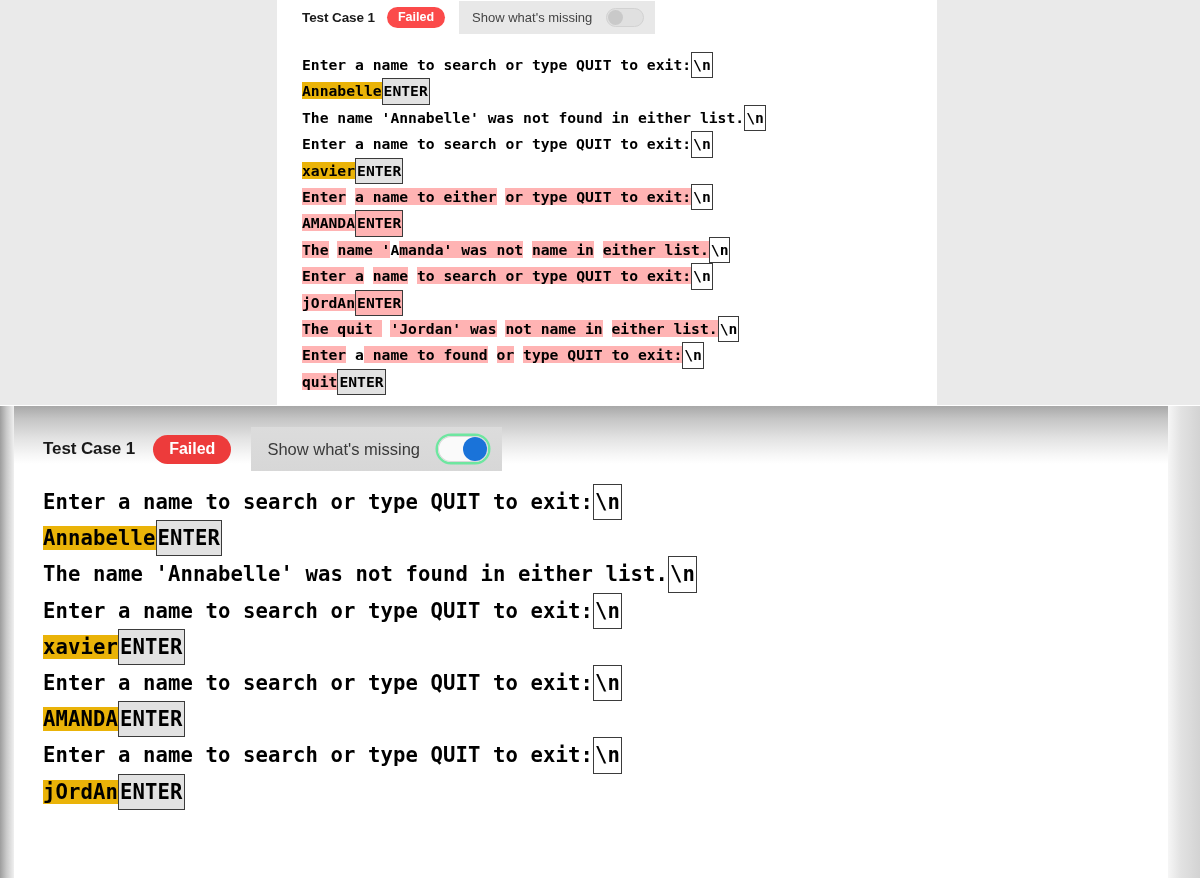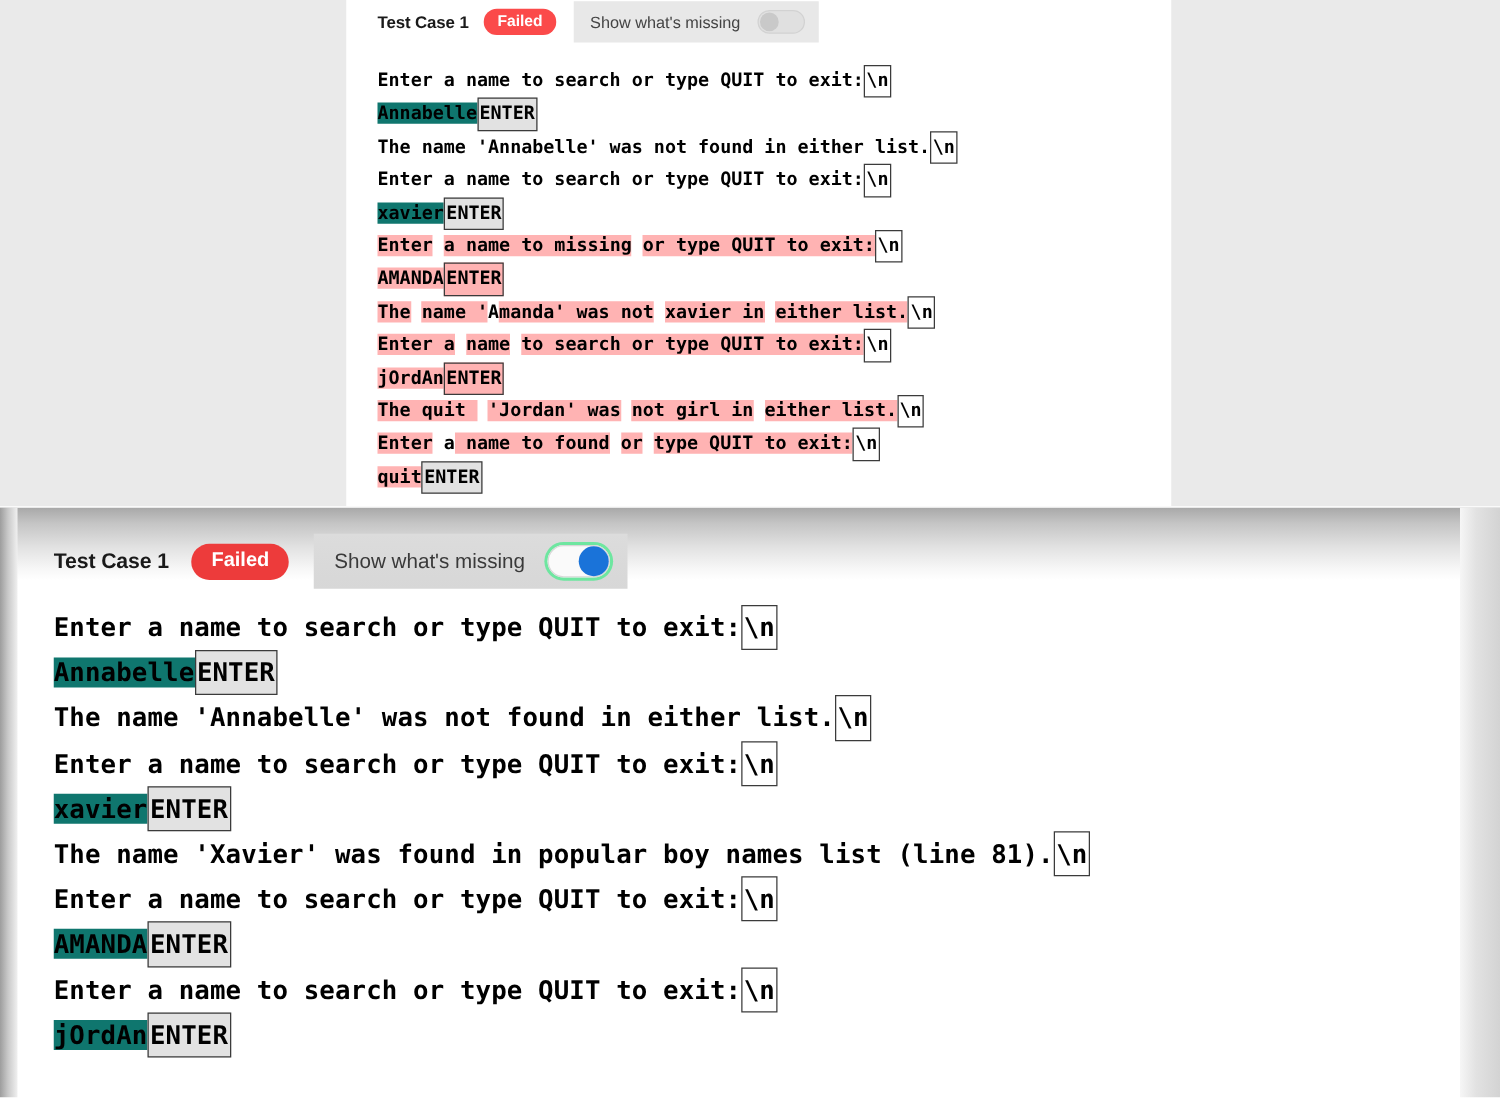--- a/index.html
+++ b/index.html
@@ -193,21 +193,21 @@
     line-height: 24.4px;
     letter-spacing: 0px;
   }
   #bottom-terminal .term-line {
     font-size: 20.6px;
     line-height: 34.2px;
     letter-spacing: 0.1px;
   }
   .seg { white-space: pre; text-align: right; }
   .seg.hl { background: #ffb3b3; }
-  .seg.inp { background: #0f766e; }
+  .seg.inp { background: #eab308; }
   .seg.inp.hl { background: #ffb3b3; }
 
   
   .nl {
     display: inline-block;
     border: 1.6px solid #3b3b3b;
     background: #ffffff;
     box-sizing: border-box;
     vertical-align: baseline;
     white-space: pre;
@@ -243,26 +243,26 @@
         </span>
       </span>
     </div>
 
     <div id="top-terminal">
         <div class="term-line"><span class="seg">Enter a name to search or type QUIT to exit:</span><span class="nl">\n</span></div>
         <div class="term-line"><span class="seg inp">Annabelle</span><span class="enterkey">ENTER</span></div>
         <div class="term-line"><span class="seg">The name 'Annabelle' was not found in either list.</span><span class="nl">\n</span></div>
         <div class="term-line"><span class="seg">Enter a name to search or type QUIT to exit:</span><span class="nl">\n</span></div>
         <div class="term-line"><span class="seg inp">xavier</span><span class="enterkey">ENTER</span></div>
-        <div class="term-line"><span class="seg hl">Enter</span><span class="seg"> </span><span class="seg hl">a name to missing</span><span class="seg"> </span><span class="seg hl">or type QUIT to exit:</span><span class="nl">\n</span></div>
+        <div class="term-line"><span class="seg hl">Enter</span><span class="seg"> </span><span class="seg hl">a name to either</span><span class="seg"> </span><span class="seg hl">or type QUIT to exit:</span><span class="nl">\n</span></div>
         <div class="term-line"><span class="seg inp hl">AMANDA</span><span class="enterkey hl">ENTER</span></div>
-        <div class="term-line"><span class="seg hl">The</span><span class="seg"> </span><span class="seg hl">name '</span><span class="seg">A</span><span class="seg hl">manda' was not</span><span class="seg"> </span><span class="seg hl">xavier in</span><span class="seg"> </span><span class="seg hl">either list.</span><span class="nl">\n</span></div>
+        <div class="term-line"><span class="seg hl">The</span><span class="seg"> </span><span class="seg hl">name '</span><span class="seg">A</span><span class="seg hl">manda' was not</span><span class="seg"> </span><span class="seg hl">name in</span><span class="seg"> </span><span class="seg hl">either list.</span><span class="nl">\n</span></div>
         <div class="term-line"><span class="seg hl">Enter a</span><span class="seg"> </span><span class="seg hl">name</span><span class="seg"> </span><span class="seg hl">to search or type QUIT to exit:</span><span class="nl">\n</span></div>
         <div class="term-line"><span class="seg inp hl">jOrdAn</span><span class="enterkey hl">ENTER</span></div>
-        <div class="term-line"><span class="seg hl">The quit </span><span class="seg"> </span><span class="seg hl">'Jordan' was</span><span class="seg"> </span><span class="seg hl">not girl in</span><span class="seg"> </span><span class="seg hl">either list.</span><span class="nl">\n</span></div>
+        <div class="term-line"><span class="seg hl">The quit </span><span class="seg"> </span><span class="seg hl">'Jordan' was</span><span class="seg"> </span><span class="seg hl">not name in</span><span class="seg"> </span><span class="seg hl">either list.</span><span class="nl">\n</span></div>
         <div class="term-line"><span class="seg hl">Enter</span><span class="seg"> a</span><span class="seg hl"> name to found</span><span class="seg"> </span><span class="seg hl">or</span><span class="seg"> </span><span class="seg hl">type QUIT to exit:</span><span class="nl">\n</span></div>
         <div class="term-line"><span class="seg inp hl">quit</span><span class="enterkey">ENTER</span></div>
       </div>
 
   </div>
 </div>
 
 <div id="bottom-screenshot">
   <div id="edge-top"></div>
   <div id="edge-left"></div>
@@ -278,19 +278,18 @@
       </span>
     </span>
   </div>
 
   <div id="bottom-terminal">
       <div class="term-line"><span class="seg">Enter a name to search or type QUIT to exit:</span><span class="nl">\n</span></div>
       <div class="term-line"><span class="seg inp">Annabelle</span><span class="enterkey">ENTER</span></div>
       <div class="term-line"><span class="seg">The name 'Annabelle' was not found in either list.</span><span class="nl">\n</span></div>
       <div class="term-line"><span class="seg">Enter a name to search or type QUIT to exit:</span><span class="nl">\n</span></div>
       <div class="term-line"><span class="seg inp">xavier</span><span class="enterkey">ENTER</span></div>
-      <div class="term-line"><span class="seg">The name 'Xavier' was found in popular boy names list (line 81).</span><span class="nl">\n</span></div>
       <div class="term-line"><span class="seg">Enter a name to search or type QUIT to exit:</span><span class="nl">\n</span></div>
       <div class="term-line"><span class="seg inp">AMANDA</span><span class="enterkey">ENTER</span></div>
       <div class="term-line"><span class="seg">Enter a name to search or type QUIT to exit:</span><span class="nl">\n</span></div>
       <div class="term-line"><span class="seg inp">jOrdAn</span><span class="enterkey">ENTER</span></div>
     </div>
 </div>
 
 </body></html>

